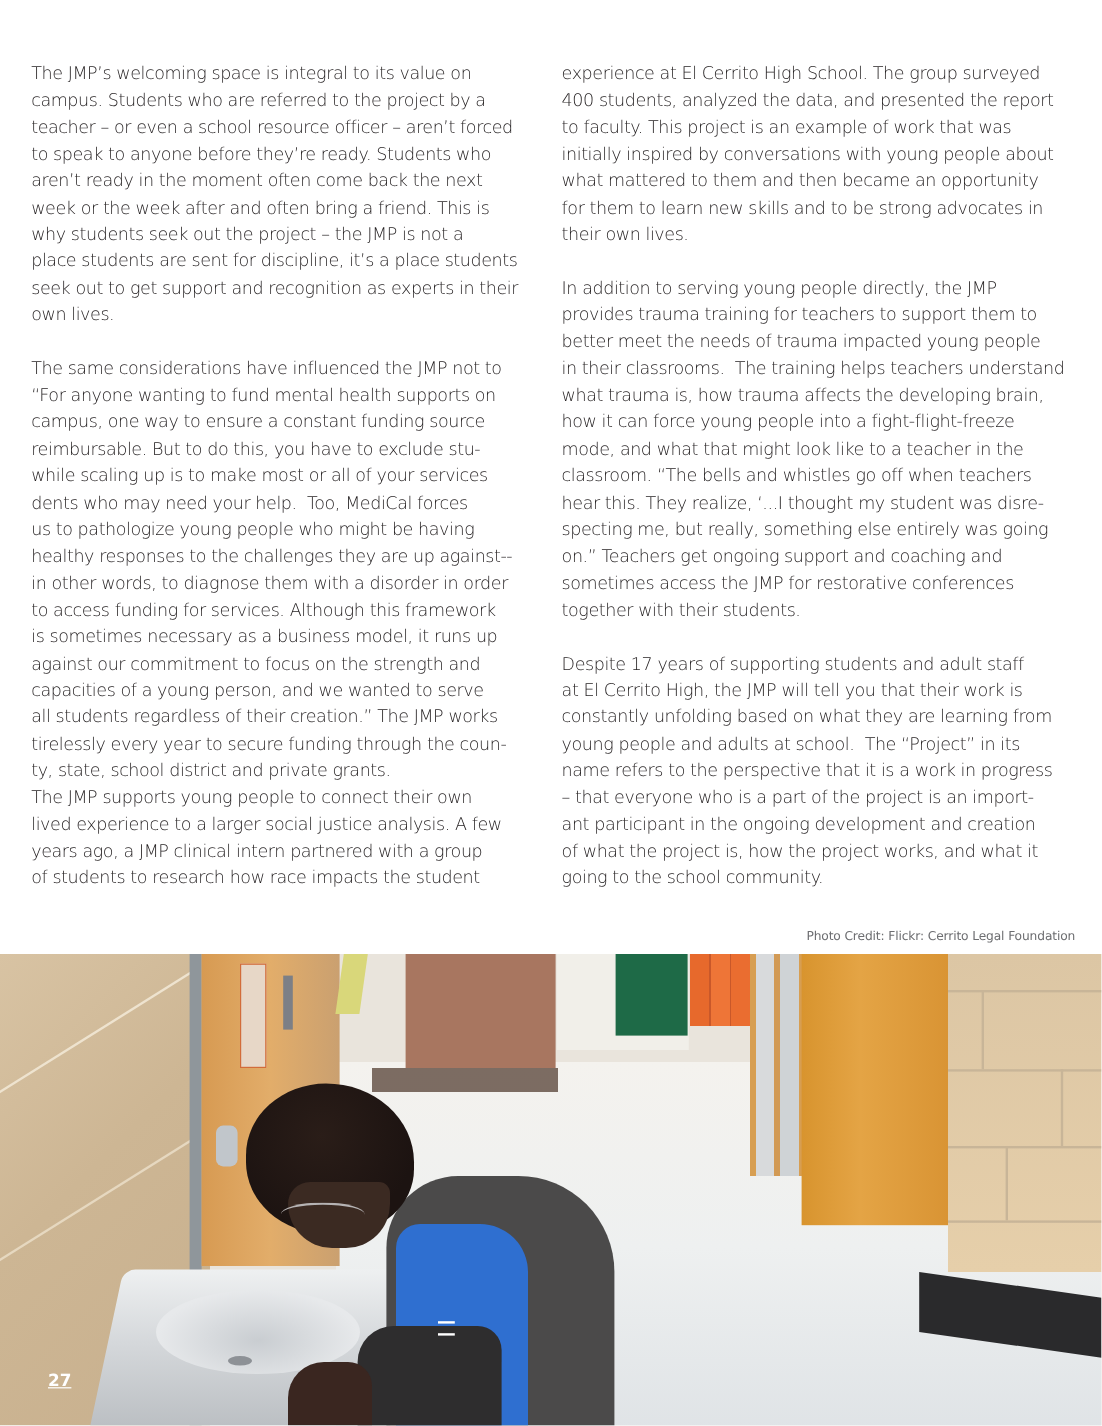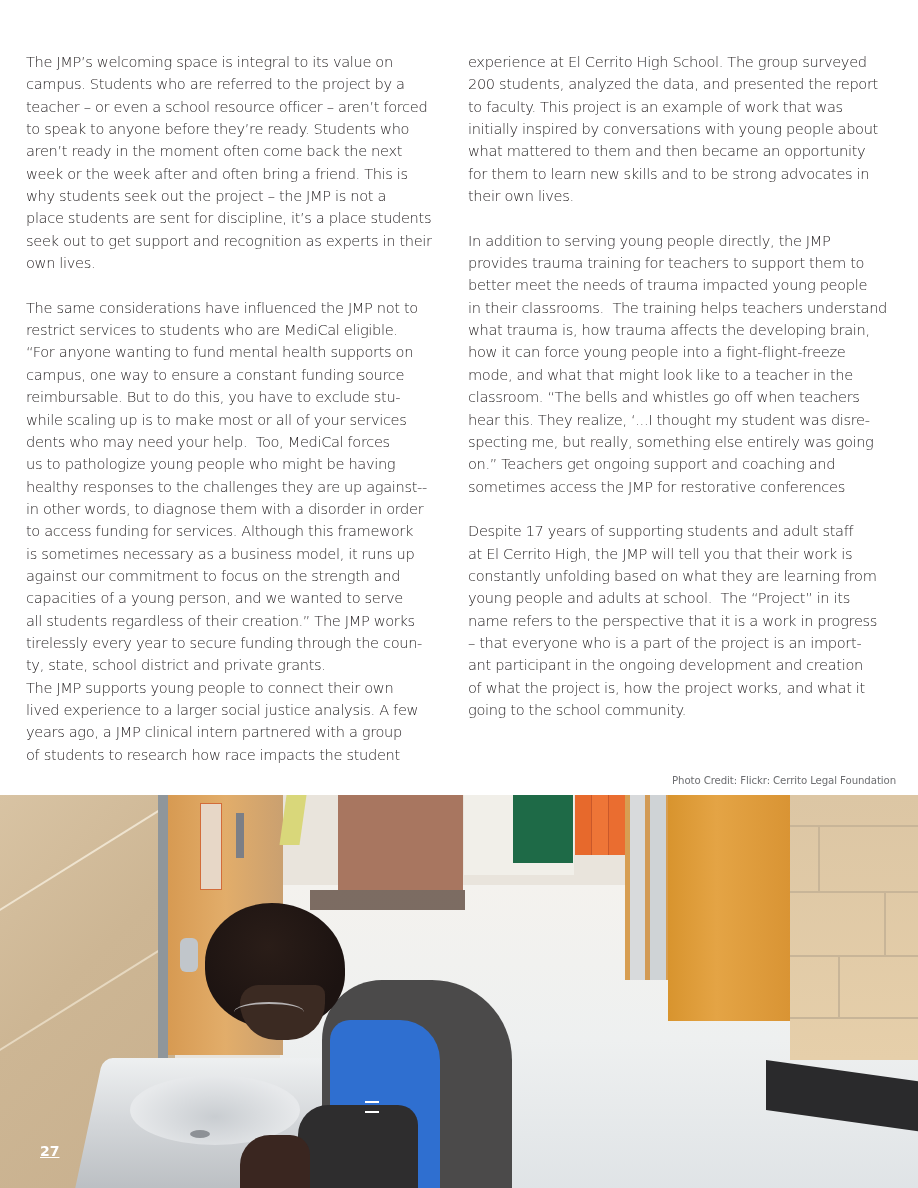--- a/index.html
+++ b/index.html
@@ -44,21 +44,20 @@
     <span class="line">aren’t ready in the moment often come back the next</span>
     <span class="line">week or the week after and often bring a friend. This is</span>
     <span class="line">why students seek out the project – the JMP is not a</span>
     <span class="line">place students are sent for discipline, it’s a place students</span>
     <span class="line">seek out to get support and recognition as experts in their</span>
     <span class="line">own lives.</span>
   </div>
   <div class="gap"></div>
   <div>
     <span class="line">The same considerations have influenced the JMP not to</span>
-    <span class="line">restrict services to students who are MediCal eligible.</span>
     <span class="line">“For anyone wanting to fund mental health supports on</span>
     <span class="line">campus, one way to ensure a constant funding source</span>
     <span class="line">reimbursable. But to do this, you have to exclude stu-</span>
     <span class="line">while scaling up is to make most or all of your services</span>
     <span class="line">dents who may need your help.  Too, MediCal forces</span>
     <span class="line">us to pathologize young people who might be having</span>
     <span class="line">healthy responses to the challenges they are up against--</span>
     <span class="line">in other words, to diagnose them with a disorder in order</span>
     <span class="line">to access funding for services. Although this framework</span>
     <span class="line">is sometimes necessary as a business model, it runs up</span>
@@ -70,41 +69,42 @@
     <span class="line">The JMP supports young people to connect their own</span>
     <span class="line">lived experience to a larger social justice analysis. A few</span>
     <span class="line">years ago, a JMP clinical intern partnered with a group</span>
     <span class="line">of students to research how race impacts the student</span>
   </div>
 </div>
 
 <div class="col col-right">
   <div>
     <span class="line">experience at El Cerrito High School. The group surveyed</span>
-    <span class="line">200 students, analyzed the data, and presented the report</span>
+    <span class="line">400 students, analyzed the data, and presented the report</span>
     <span class="line">to faculty. This project is an example of work that was</span>
     <span class="line">initially inspired by conversations with young people about</span>
     <span class="line">what mattered to them and then became an opportunity</span>
     <span class="line">for them to learn new skills and to be strong advocates in</span>
     <span class="line">their own lives.</span>
   </div>
   <div class="gap"></div>
   <div>
     <span class="line">In addition to serving young people directly, the JMP</span>
     <span class="line">provides trauma training for teachers to support them to</span>
     <span class="line">better meet the needs of trauma impacted young people</span>
     <span class="line">in their classrooms.  The training helps teachers understand</span>
     <span class="line">what trauma is, how trauma affects the developing brain,</span>
     <span class="line">how it can force young people into a fight-flight-freeze</span>
     <span class="line">mode, and what that might look like to a teacher in the</span>
     <span class="line">classroom. “The bells and whistles go off when teachers</span>
     <span class="line">hear this. They realize, ‘...I thought my student was disre-</span>
     <span class="line">specting me, but really, something else entirely was going</span>
     <span class="line">on.” Teachers get ongoing support and coaching and</span>
     <span class="line">sometimes access the JMP for restorative conferences</span>
+    <span class="line">together with their students.</span>
   </div>
   <div class="gap"></div>
   <div>
     <span class="line">Despite 17 years of supporting students and adult staff</span>
     <span class="line">at El Cerrito High, the JMP will tell you that their work is</span>
     <span class="line">constantly unfolding based on what they are learning from</span>
     <span class="line">young people and adults at school.  The “Project” in its</span>
     <span class="line">name refers to the perspective that it is a work in progress</span>
     <span class="line">– that everyone who is a part of the project is an import-</span>
     <span class="line">ant participant in the ongoing development and creation</span>

